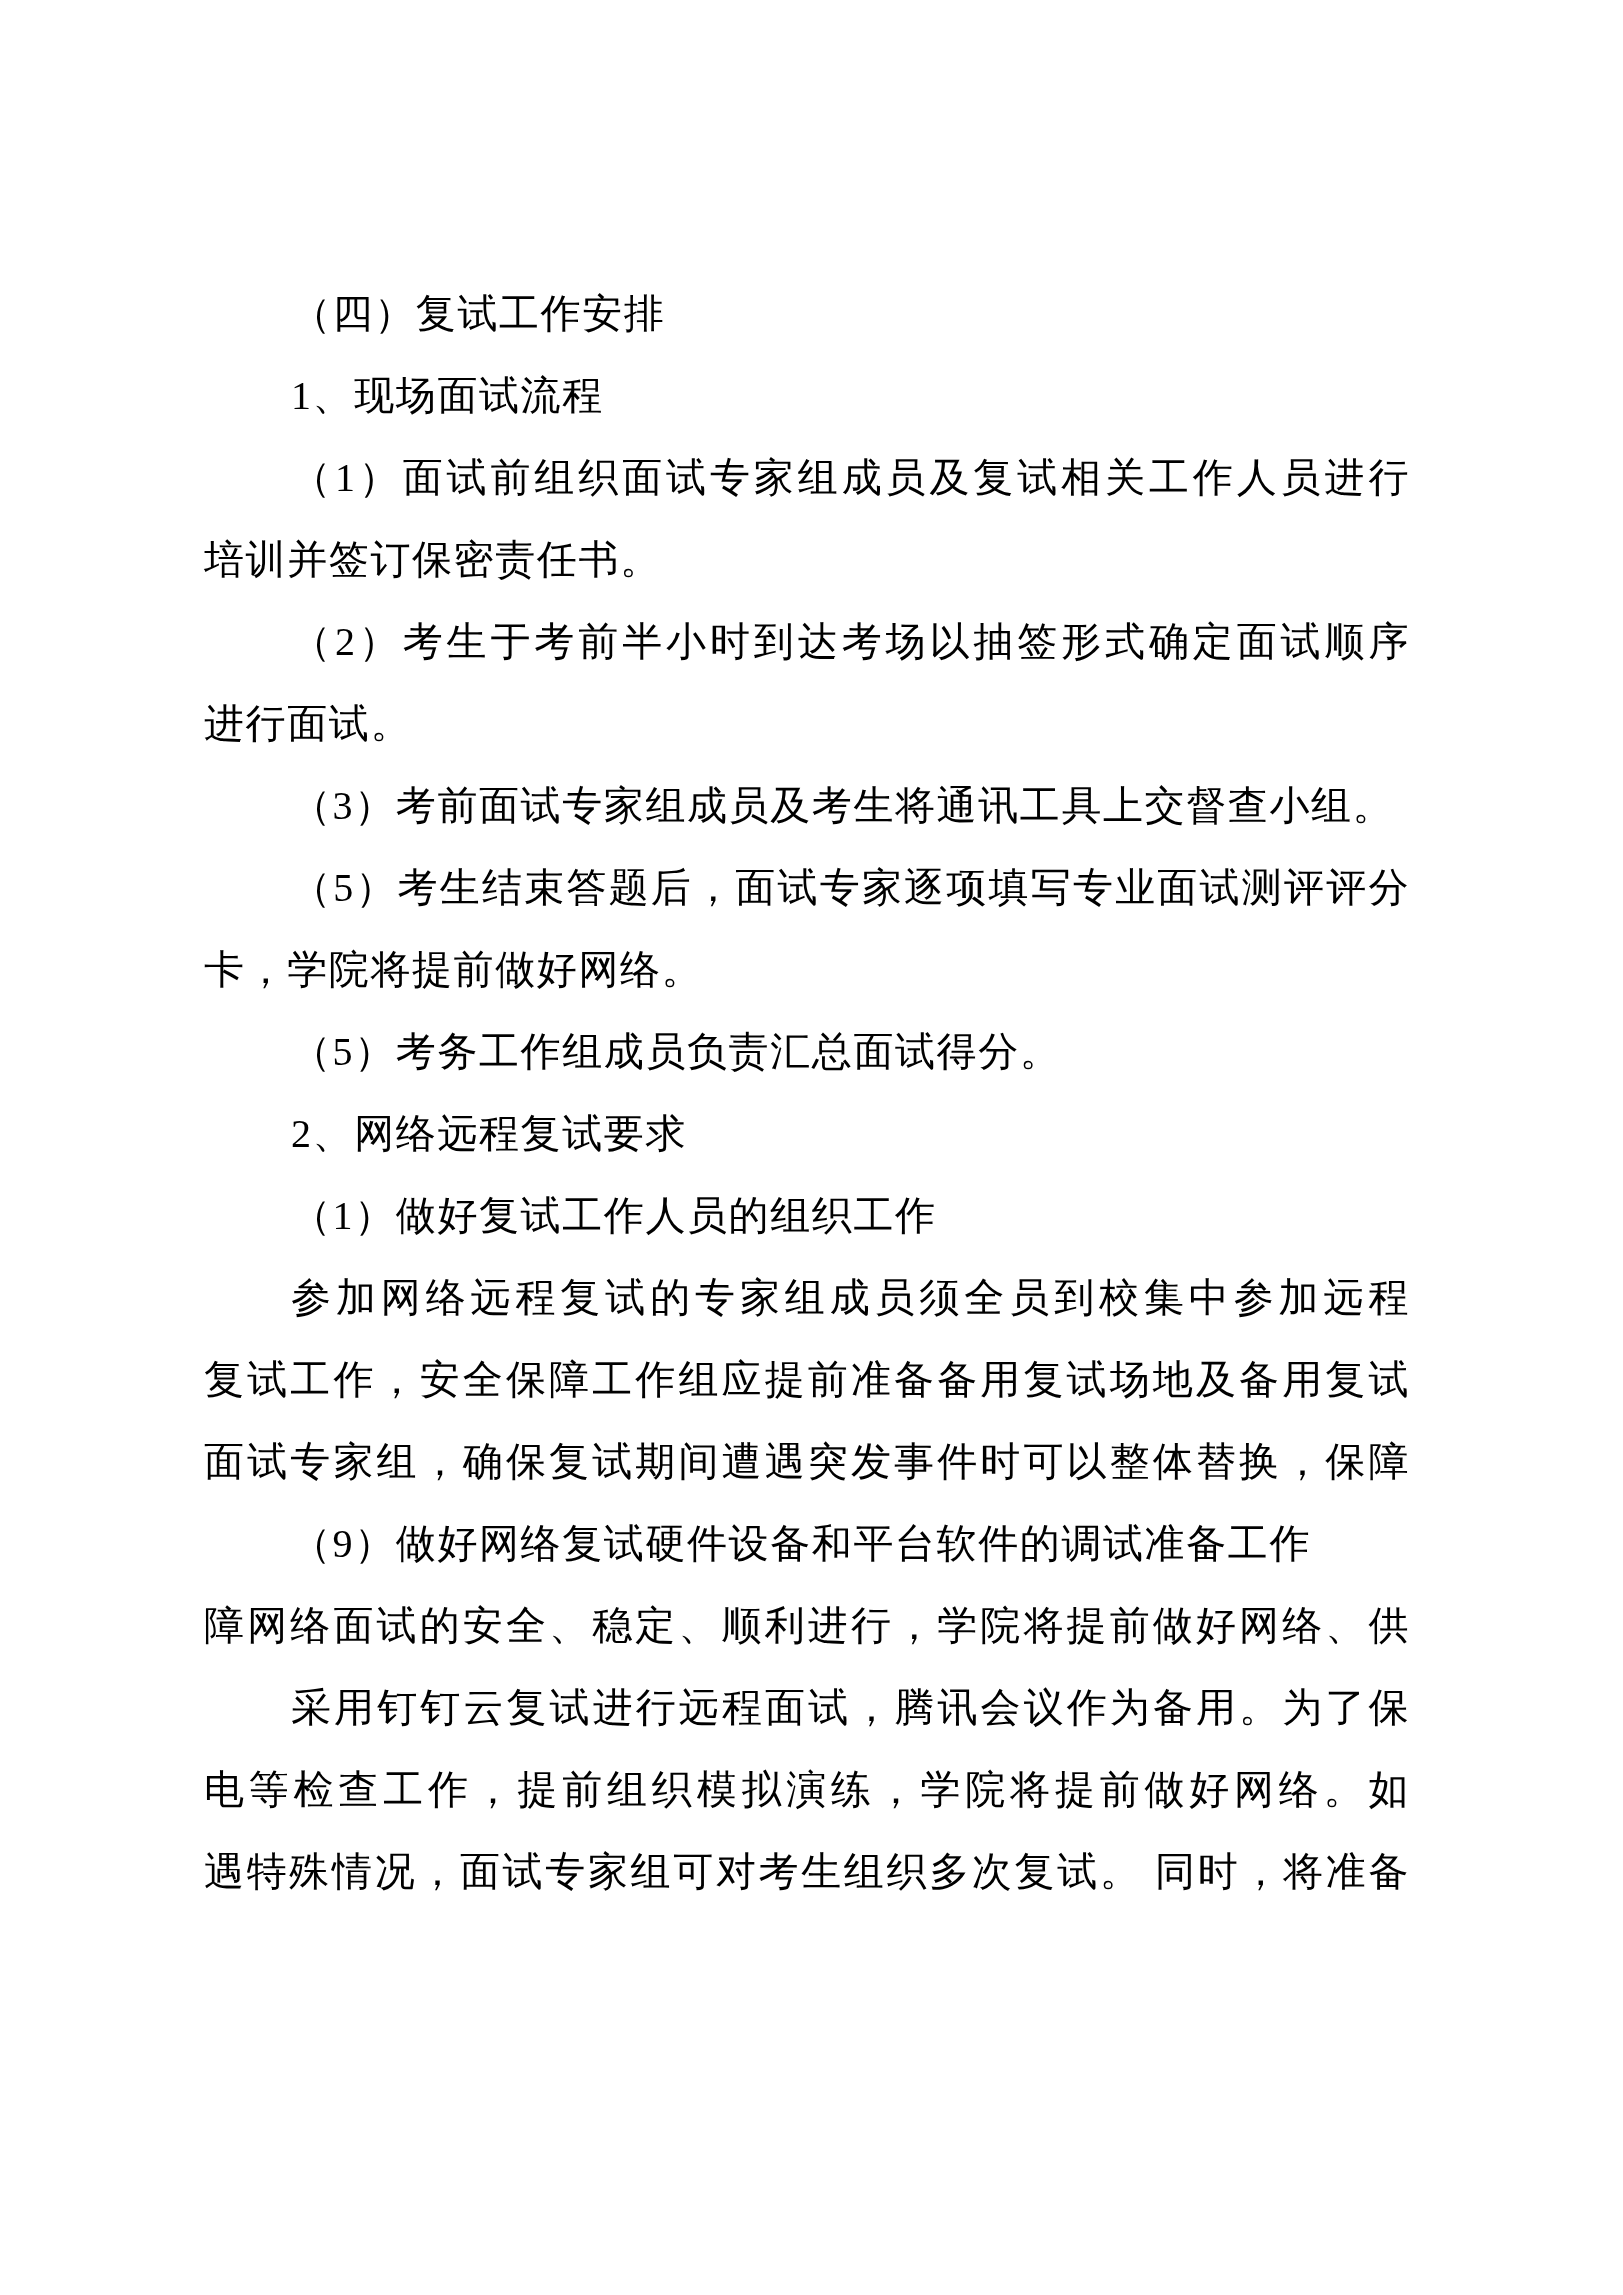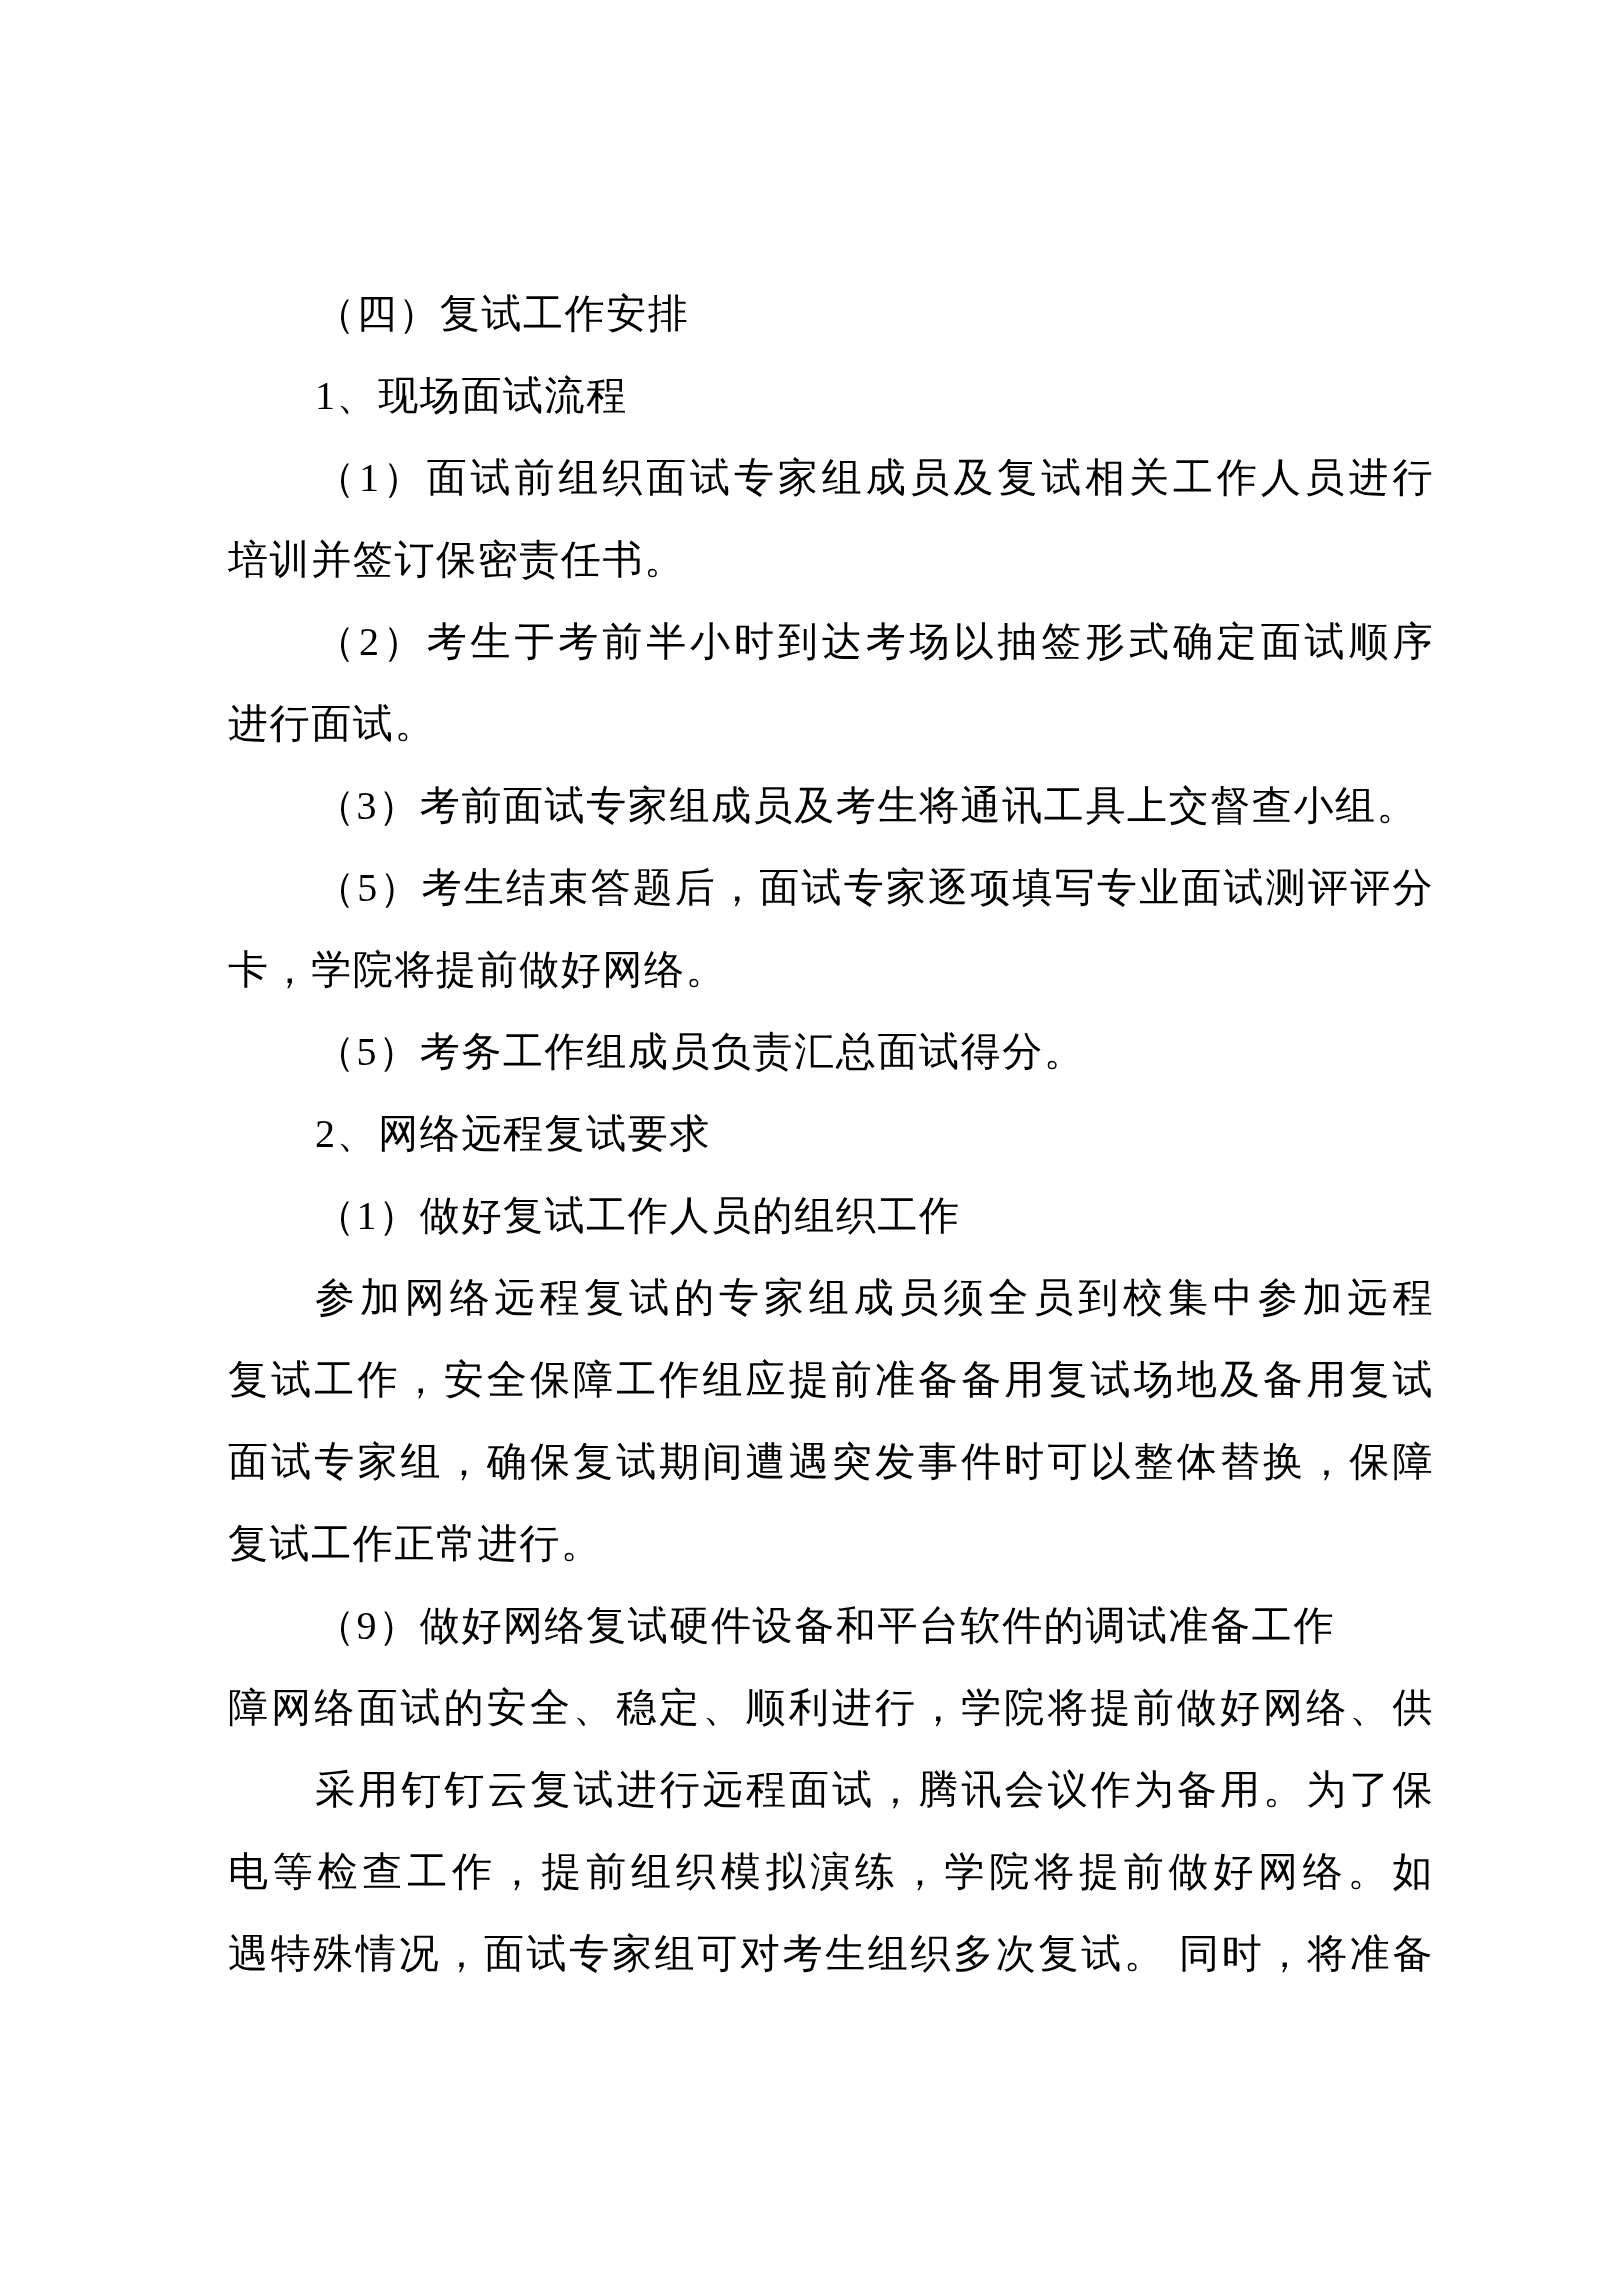--- a/index.html
+++ b/index.html
@@ -7,21 +7,21 @@
     position: relative;
     width: 1623px;
     height: 2295px;
     background: #ffffff;
     margin: 0 auto;
     overflow: hidden;
     font-family: "Liberation Serif", "DejaVu Serif", serif;
   }
   .doc-body {
     position: absolute;
-    left: 228px;
+    left: 204px;
     top: 273px;
     width: 1206px;
   }
   .line {
     height: 82px;
     line-height: 82px;
     font-size: 40px;
     color: #000000;
     letter-spacing: 1.6px;
   }
@@ -46,21 +46,20 @@
       <div class="line">进行面试。</div>
       <div class="line indent">（3）考前面试专家组成员及考生将通讯工具上交督查小组。</div>
       <div class="line indent justify">（5）考生结束答题后，面试专家逐项填写专业面试测评评分</div>
       <div class="line">卡，学院将提前做好网络。</div>
       <div class="line indent">（5）考务工作组成员负责汇总面试得分。</div>
       <div class="line indent heading">2、网络远程复试要求</div>
       <div class="line indent">（1）做好复试工作人员的组织工作</div>
       <div class="line indent justify">参加网络远程复试的专家组成员须全员到校集中参加远程</div>
       <div class="line justify">复试工作，安全保障工作组应提前准备备用复试场地及备用复试</div>
       <div class="line justify">面试专家组，确保复试期间遭遇突发事件时可以整体替换，保障</div>
-      <div class="line">复试工作正常进行。</div>
       <div class="line indent">（9）做好网络复试硬件设备和平台软件的调试准备工作</div>
       <div class="line justify">障网络面试的安全、稳定、顺利进行，学院将提前做好网络、供</div>
       <div class="line indent justify">采用钉钉云复试进行远程面试，腾讯会议作为备用。为了保</div>
       <div class="line justify">电等检查工作，提前组织模拟演练，学院将提前做好网络。如</div>
       <div class="line justify">遇特殊情况，面试专家组可对考生组织多次复试。 同时，将准备</div>
     </div>
 </div>
 
 
 </body></html>

